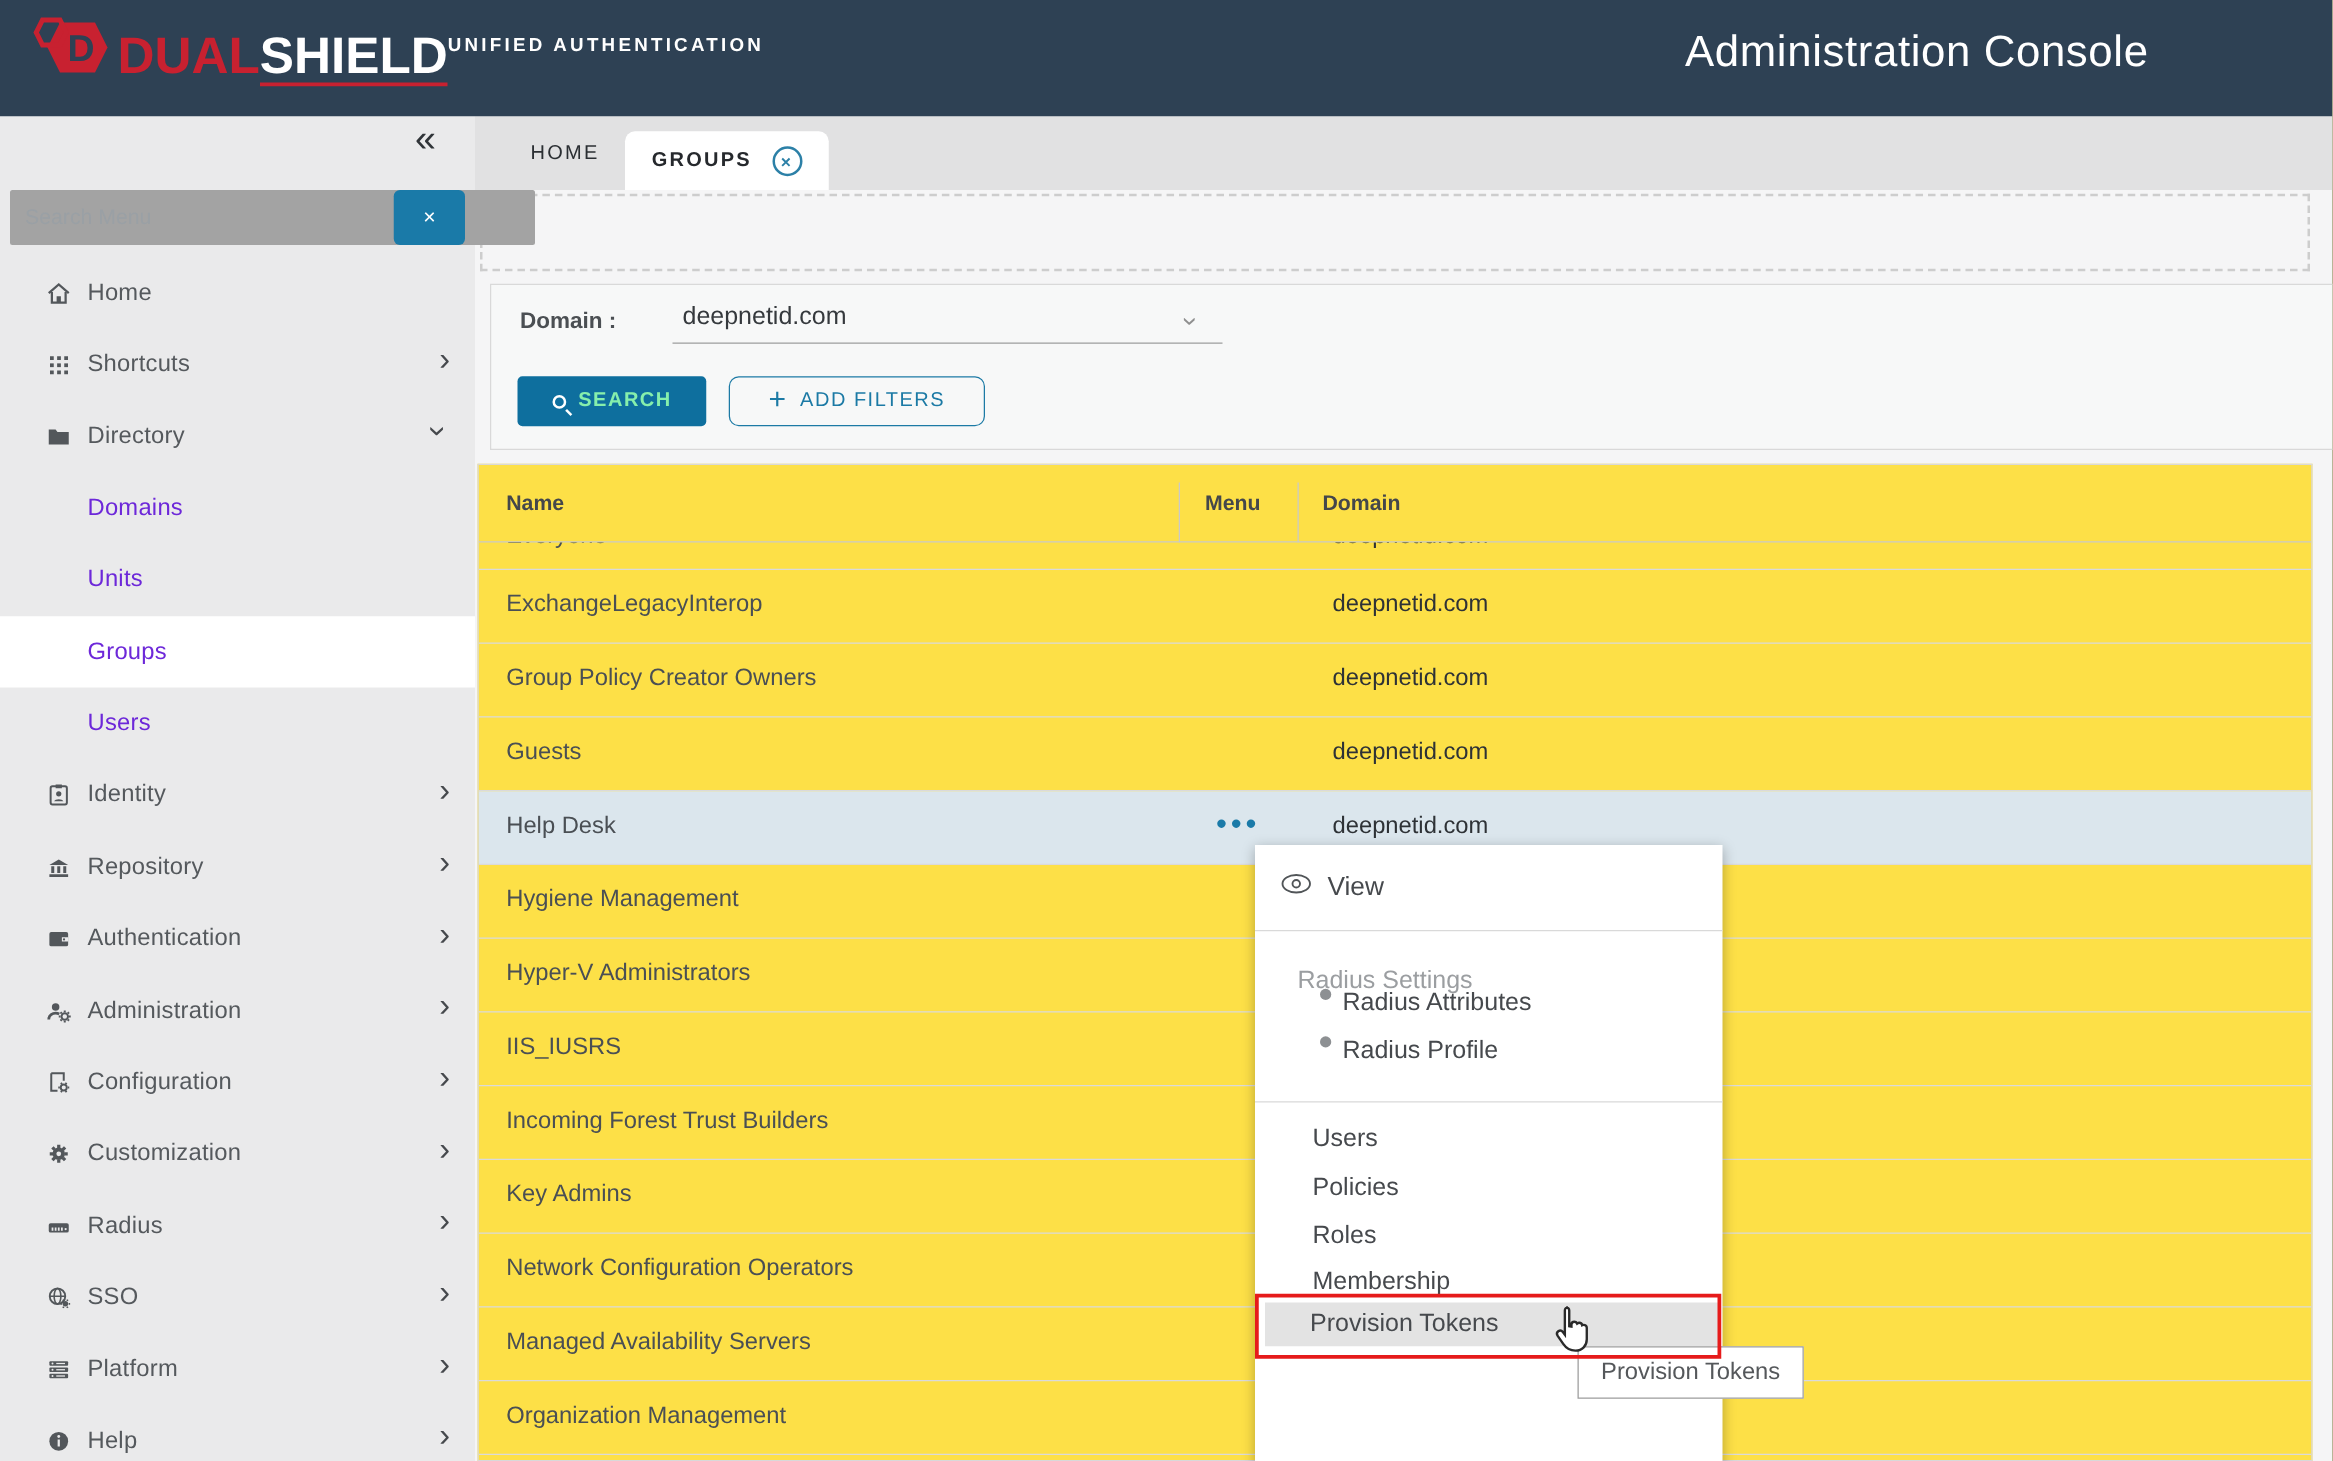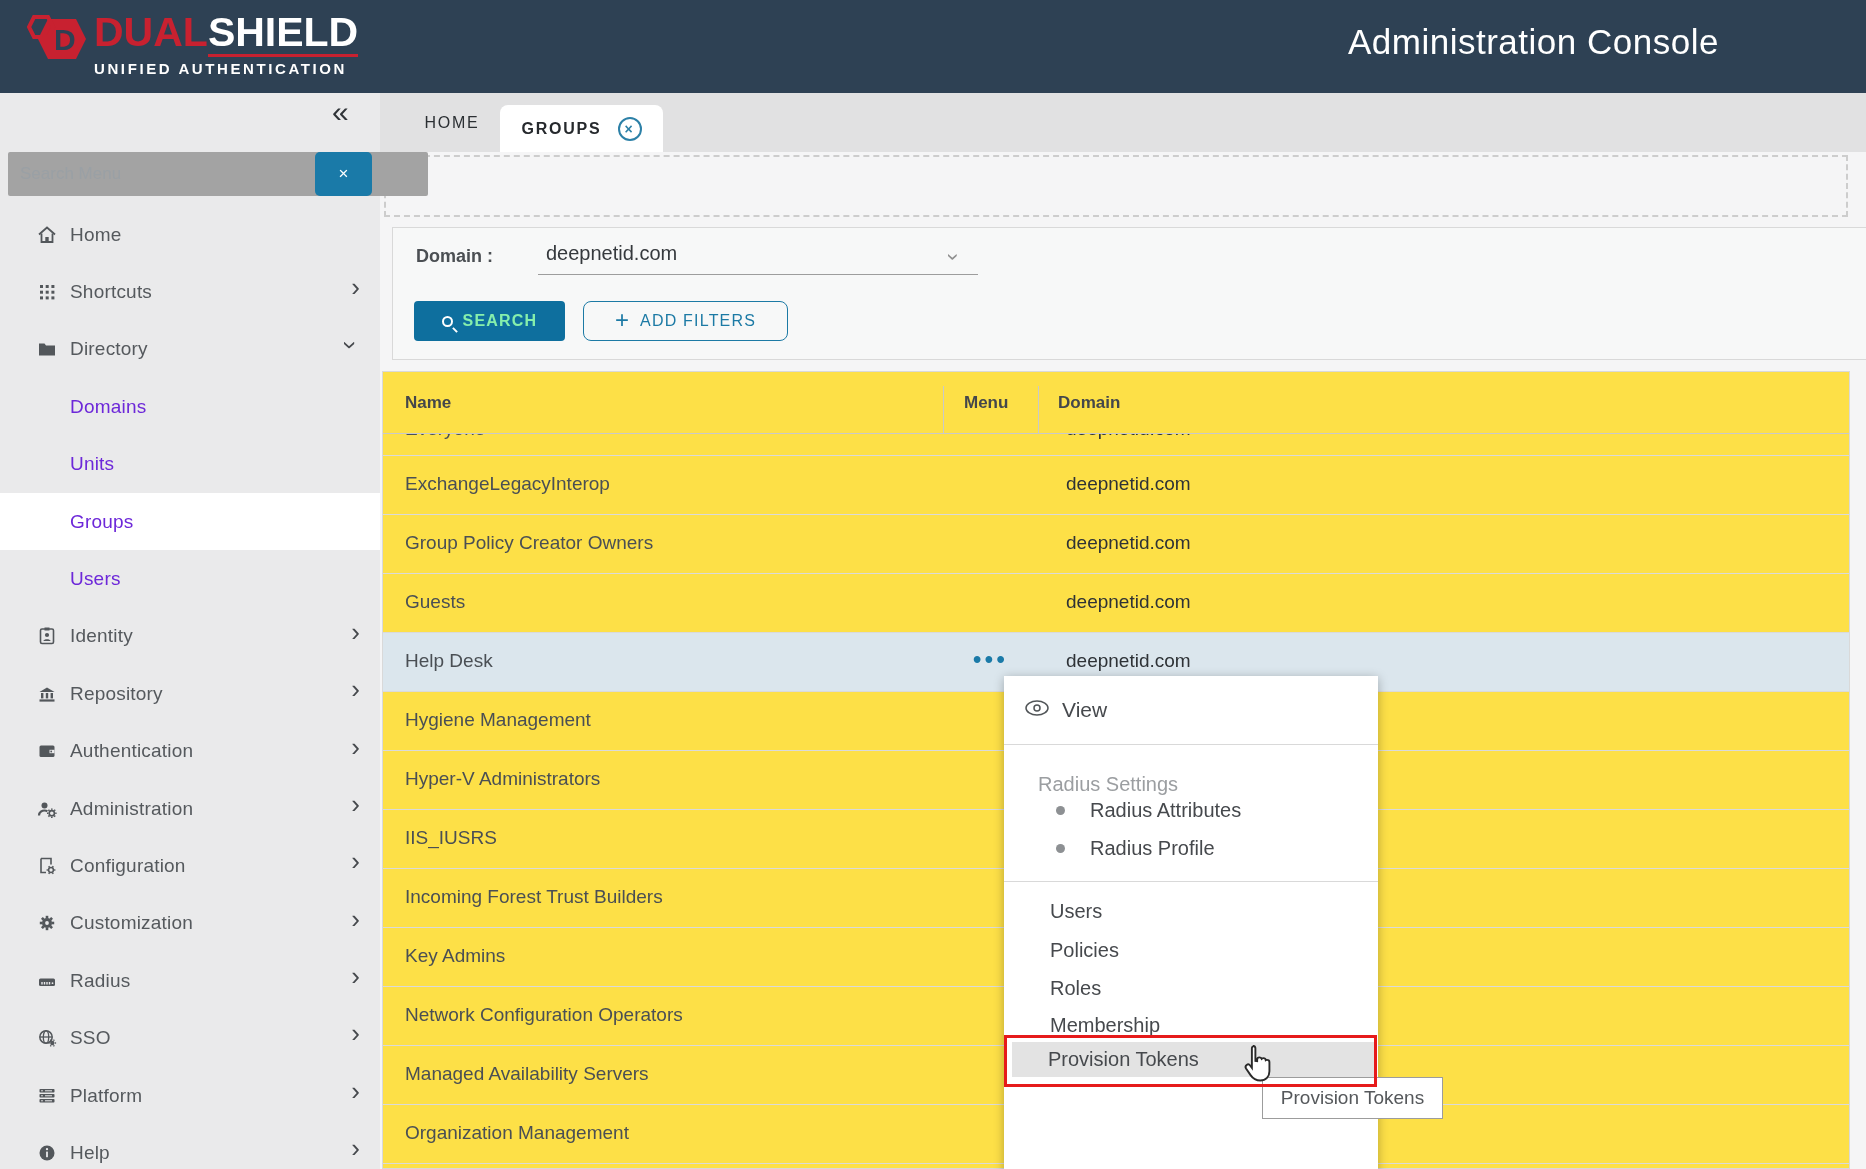--- a/index.html
+++ b/index.html
@@ -3,21 +3,21 @@
 <meta charset="utf-8">
 <style>
   html,body{margin:0;padding:0;background:#888;}
   *{box-sizing:border-box;}
   .stage{position:relative;width:1866px;height:1169px;overflow:hidden;
          background:#f5f5f6;font-family:"Liberation Sans",sans-serif;}
 
   
   .hdr{position:absolute;left:0;top:0;width:1866px;height:93px;background:#2e4154;z-index:5;}
   .logo{position:absolute;left:26px;top:10px;display:flex;align-items:center;gap:6px;}
-  .logo-txt{display:flex;flex-direction:column;}
+  .logo-txt{display:flex;}
   .logo-l1{font-size:41px;font-weight:700;letter-spacing:0px;line-height:44px;white-space:nowrap;}
   .logo-red{color:#c82130;}
   .logo-white{color:#fff;position:relative;}
   .logo-white:after{content:"";position:absolute;left:0;right:0;bottom:-2px;height:3px;background:#c82130;}
   .logo-l2{font-size:15px;font-weight:700;color:#fff;letter-spacing:2.6px;margin-top:6px;white-space:nowrap;}
   .app-title{position:absolute;left:1348px;top:22px;font-size:35px;font-weight:300;
              color:#fff;letter-spacing:0.5px;white-space:nowrap;}
 
   
   .sidebar{position:absolute;left:0;top:93px;width:380px;height:1076px;background:#eaeaeb;z-index:4;}
@@ -90,21 +90,21 @@
   
   .ctx{position:absolute;left:1004px;top:676px;width:374px;height:510px;background:#fff;z-index:50;
        box-shadow:0 2px 10px rgba(0,0,0,0.28);}
   .ctx-view{position:absolute;left:0;top:0;width:100%;height:68px;display:flex;align-items:center;
             padding-left:20px;gap:12px;font-size:21px;color:#46494d;cursor:pointer;}
   .ctx-div1{position:absolute;left:0;top:68px;width:100%;height:1px;background:#d9d9d9;}
   .ctx-sec{position:absolute;left:34px;top:79px;height:34px;display:flex;align-items:center;
            font-size:20px;color:#9b9ea1;margin-top:12px;}
   .ctx-b1{position:absolute;left:52px;top:115px;height:38px;}
   .ctx-b2{position:absolute;left:52px;top:153px;height:38px;}
-  .ctx-bullet{display:flex;align-items:center;gap:25px;font-size:20px;color:#46494d;height:100%;cursor:pointer;}
+  .ctx-bullet{display:flex;align-items:flex-start;gap:9px;font-size:20px;color:#46494d;height:100%;cursor:pointer;}
   .bdot{width:9px;height:9px;border-radius:50%;background:#8d9093;flex:none;}
   .ctx-div2{position:absolute;left:0;top:205px;width:100%;height:1px;background:#d9d9d9;}
   .ctx-item{position:absolute;left:46px;height:38px;display:flex;align-items:center;font-size:20px;
             color:#46494d;cursor:pointer;}
   .ctx-i0{top:216px;}.ctx-i1{top:255px;}.ctx-i2{top:293px;}.ctx-i3{top:330px;}
   .ctx-hl{position:absolute;left:8px;top:366px;width:364px;height:35px;background:#e3e3e3;
           display:flex;align-items:center;padding-left:36px;font-size:20px;color:#46494d;cursor:pointer;}
   .redbox{position:absolute;left:1004px;top:1035px;width:373px;height:52px;border:3px solid #e61b1b;
           z-index:60;pointer-events:none;}
   .tooltip{position:absolute;left:1262px;top:1077px;width:181px;height:42px;background:#fff;

